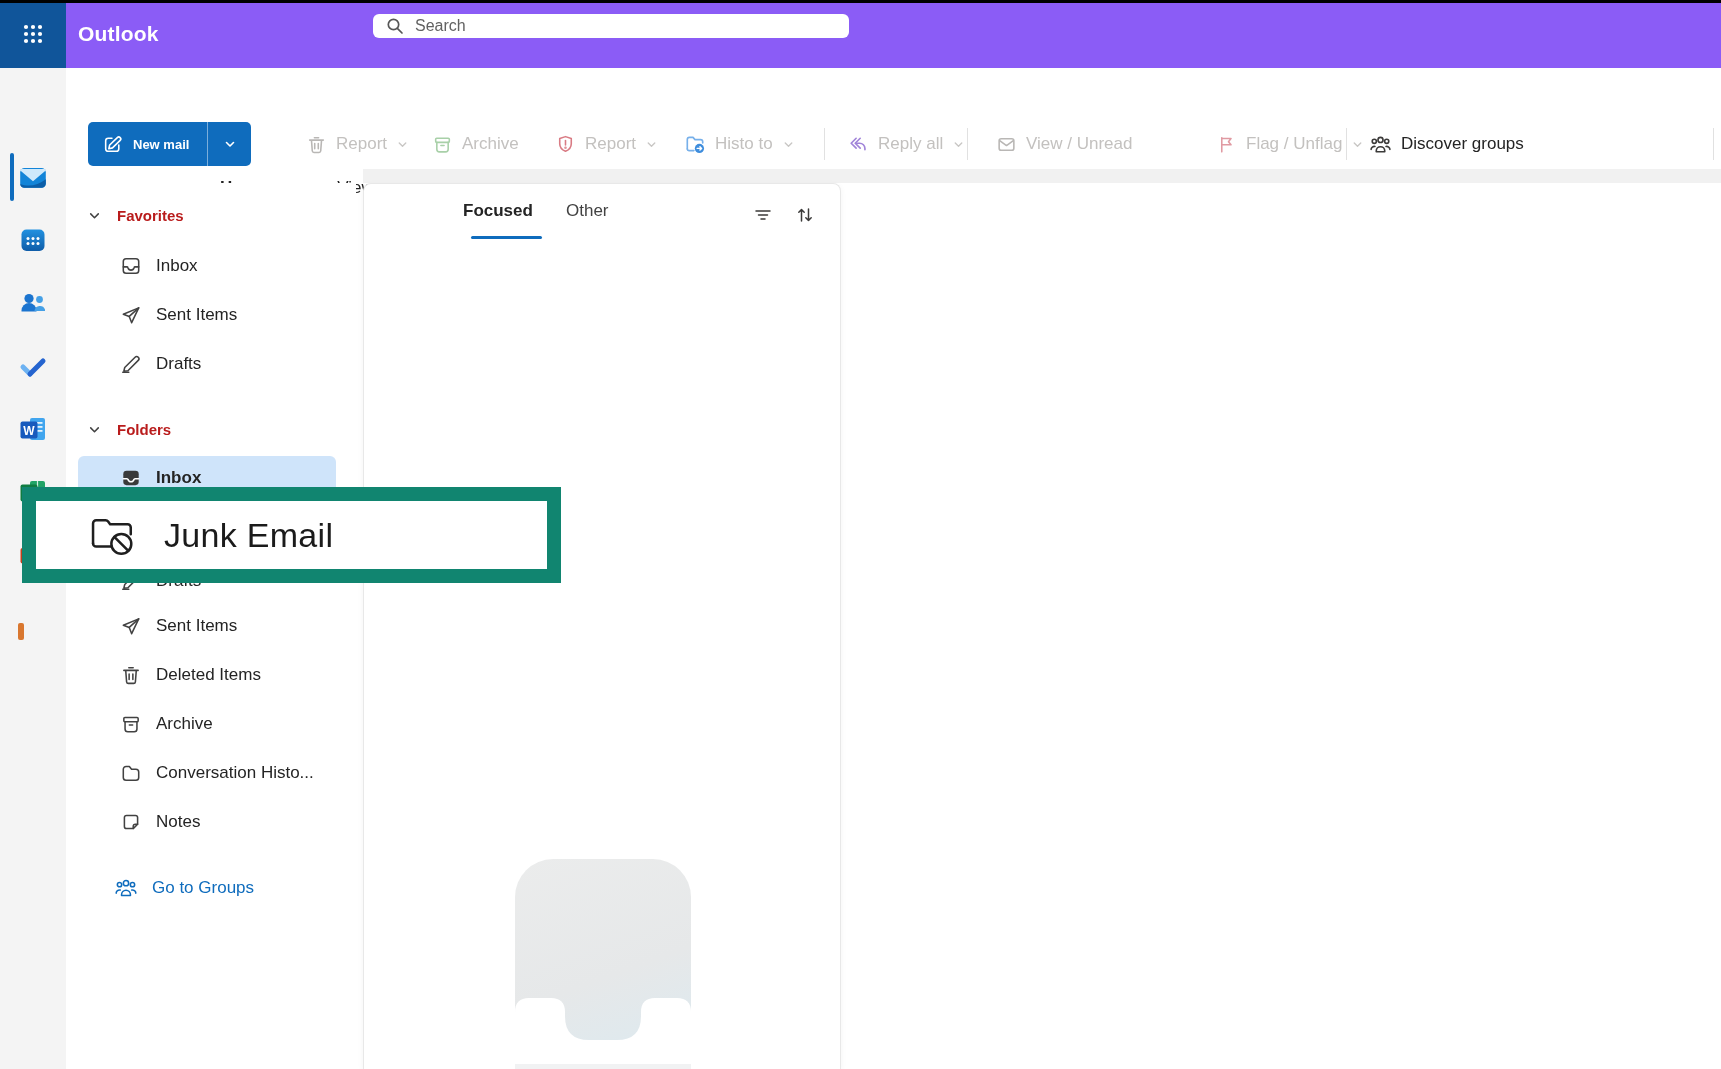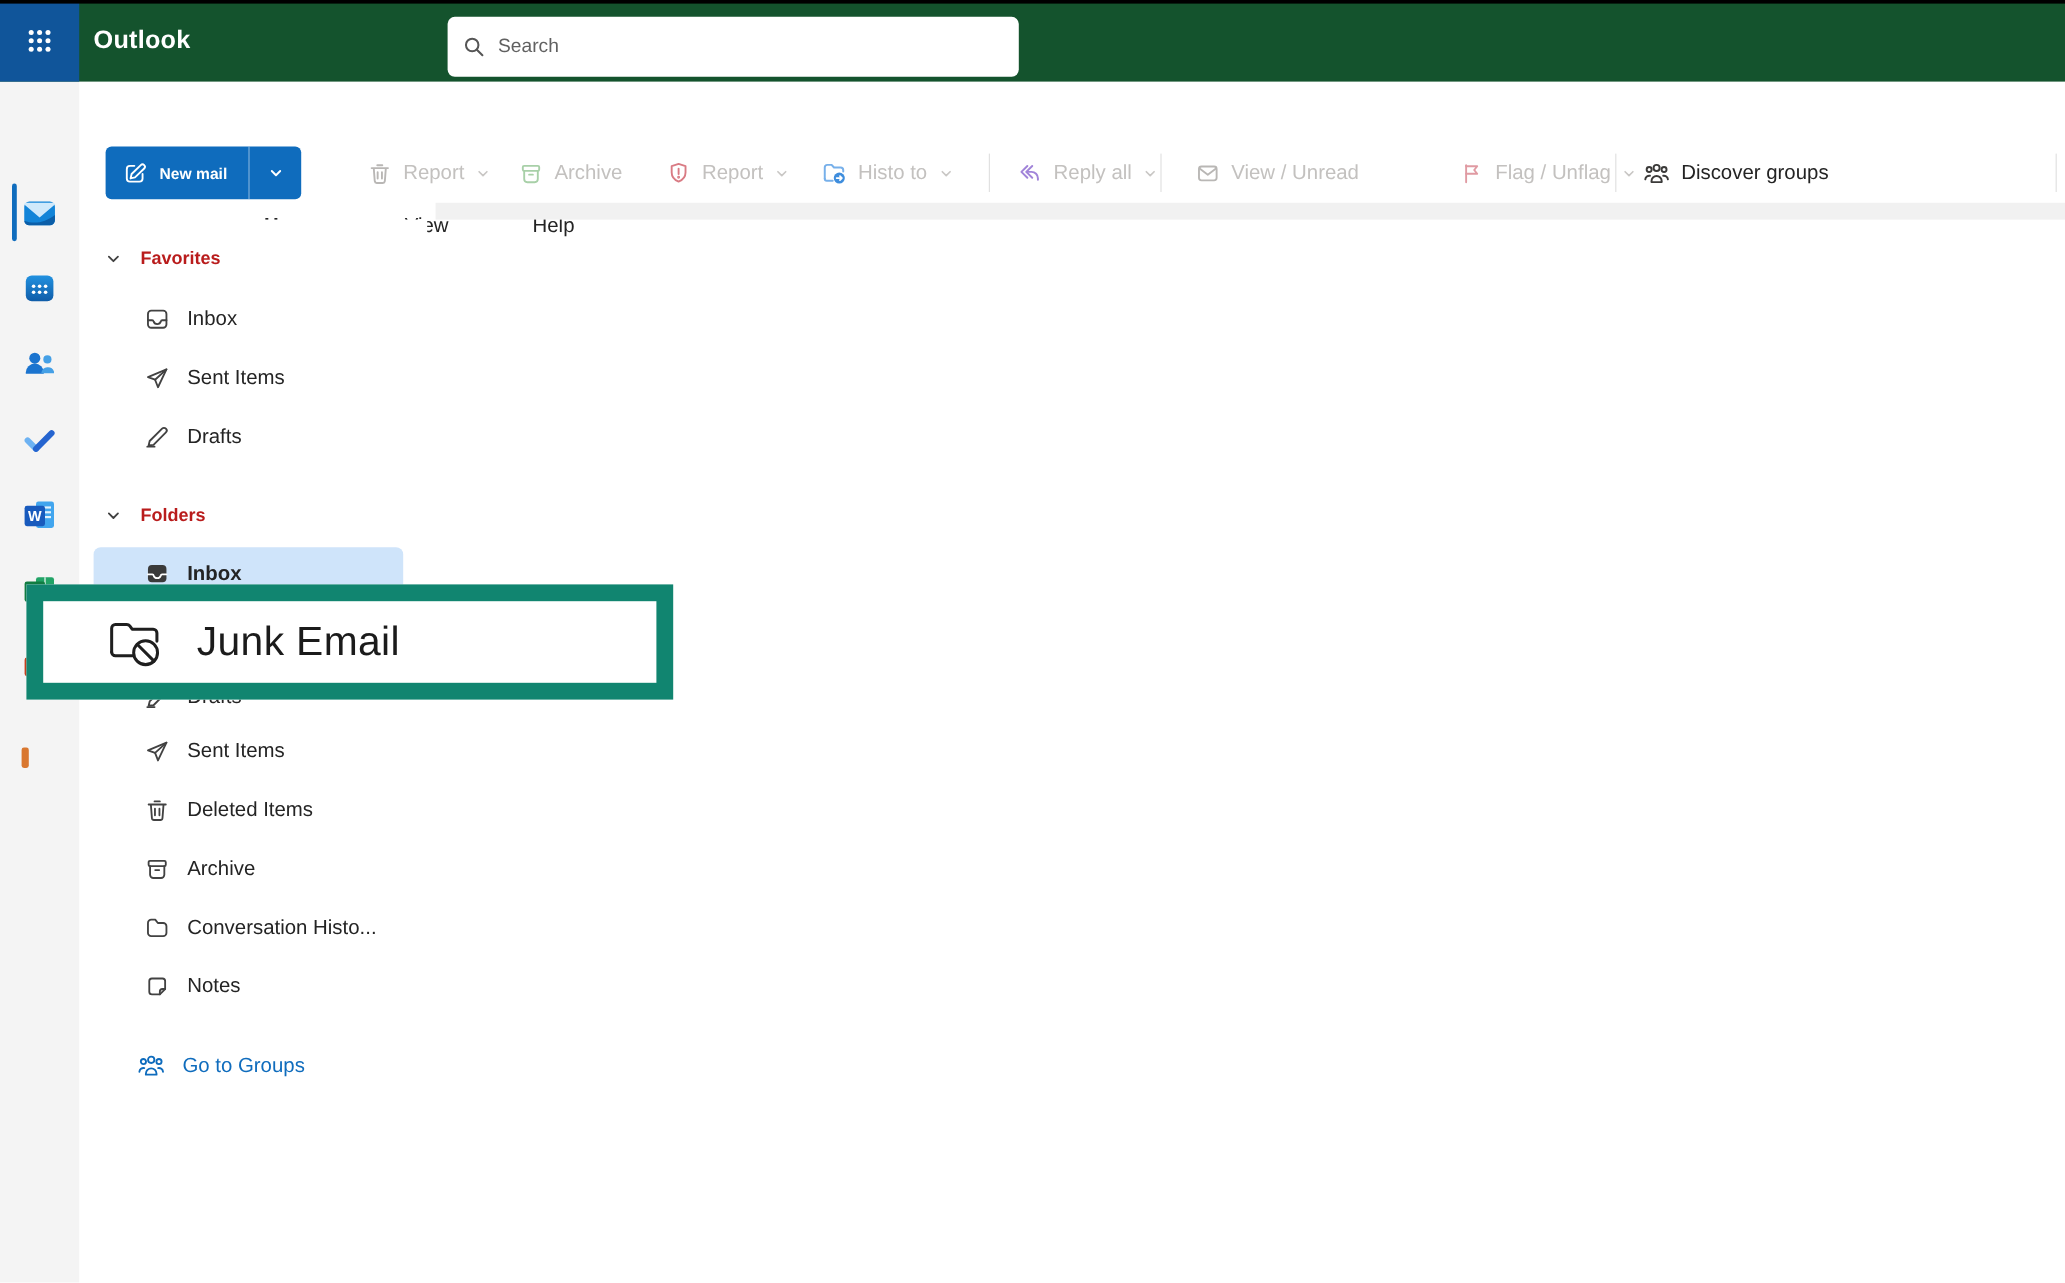--- a/index.html
+++ b/index.html
@@ -2,24 +2,24 @@
 <html><head>
 <meta charset="utf-8">
 <style>
   * { margin:0; padding:0; box-sizing:border-box; }
   html,body { background:#fff; }
   body { font-family:"Liberation Sans", sans-serif; color:#242424; }
   #app { position:relative; width:1721px; height:1069px; overflow:hidden; background:#fff; }
 
   
   .topstrip { position:absolute; left:0; top:0; width:1721px; height:3px; background:#000; z-index:30; }
-  .topbar { position:absolute; left:0; top:0; width:1721px; height:68px; background:#14532d; z-index:20; }
+  .topbar { position:absolute; left:0; top:0; width:1721px; height:68px; background:#8b5cf6; z-index:20; }
   .waffle-btn { position:absolute; left:0; top:0; width:66px; height:68px; background:#10559a; display:flex; align-items:center; justify-content:center; cursor:pointer; }
   .brand { position:absolute; left:78px; top:0; height:68px; display:flex; align-items:center; color:#fff; font-size:21px; font-weight:700; letter-spacing:.2px; }
-  .searchbox { position:absolute; left:373px; top:14px; width:476px; height:50px; background:#fff; border-radius:6px; display:flex; align-items:center; padding:0 12px; gap:10px; }
+  .searchbox { position:absolute; left:373px; top:14px; width:476px; height:24px; background:#fff; border-radius:6px; display:flex; align-items:center; padding:0 12px; gap:10px; }
   .searchbox input { border:none; outline:none; font-size:16px; color:#424242; width:100%; background:transparent; font-family:"Liberation Sans", sans-serif; }
   .searchbox input::placeholder { color:#616161; }
 
   
   .rail { position:absolute; left:0; top:68px; width:66px; height:1001px; background:#f4f4f4; z-index:10; }
   .rail-item { position:absolute; left:0; width:66px; height:48px; display:flex; align-items:center; justify-content:center; cursor:pointer; }
   .rail-indicator { position:absolute; left:10px; top:85px; width:4px; height:48px; border-radius:2px; background:#0f6cbd; }
   .sliver { position:absolute; left:18px; top:555px; width:6px; height:17px; background:#d9772f; border-radius:2px; }
 
   
@@ -502,20 +502,45 @@
         <svg width="22" height="22" viewBox="0 0 20 20" fill="none" stroke="currentColor" stroke-width="1.4" stroke-linecap="round" stroke-linejoin="round">
           <path d="M4 6a2 2 0 0 1 2-2h8a2 2 0 0 1 2 2v6l-4 4H6a2 2 0 0 1-2-2V6z"></path>
             <path d="M12 16v-2a2 2 0 0 1 2-2h2"></path>
         </svg>
       </span>
       <span>Notes</span>
     </div>
   </div>
 
   <div class="band"></div>
+  <div class="card">
+    <div class="card-head">
+      <div class="ltab focused">Focused</div>
+      <div class="ltab other">Other</div>
+      <div class="ltab-underline"></div>
+      <div class="head-ic filter">
+        <svg width="20" height="20" viewBox="0 0 20 20" fill="none" stroke="currentColor" stroke-width="1.5" stroke-linecap="round">
+          <path d="M3 6h14M5.5 10h9M8 14h4"></path>
+        </svg>
+      </div>
+      <div class="head-ic sort">
+        <svg width="20" height="20" viewBox="0 0 20 20" fill="none" stroke="currentColor" stroke-width="1.5" stroke-linecap="round" stroke-linejoin="round">
+          <path d="M6.5 16V4.5M6.5 4.5L3.8 7.2M6.5 4.5l2.7 2.7"></path>
+          <path d="M13.5 4v11.5M13.5 15.5l-2.7-2.7M13.5 15.5l2.7-2.7"></path>
+        </svg>
+      </div>
+    </div>
+
+    <div class="illu">
+      <svg width="180" height="82" viewBox="0 0 180 82">
+        <path fill="#ffffff" d="M2 82 V24 q0-14 14-14 h22 q14 0 14 14 v4 q0 24 24 24 h28 q24 0 24-24 v-4 q0-14 14-14 h22 q14 0 14 14 v58 z"></path>
+        <path fill="#f1f2f3" d="M2 82 V76 h176 v6 z"></path>
+      </svg>
+    </div>
+  </div>
 
   <div class="annotation">
     <span class="jf-icon">
       <svg width="52" height="44" viewBox="0 0 48 42" fill="none" stroke="currentColor" stroke-width="2.4" stroke-linecap="round" stroke-linejoin="round">
         <path d="M4 29V10a3 3 0 0 1 3-3h9a3 3 0 0 1 2.4 1.2l1.9 2.6H37a3 3 0 0 1 3 3v6.5"></path>
         <path d="M4 29a3 3 0 0 0 3 3h14"></path>
         <circle cx="31" cy="29.5" r="9.5" fill="#fff"></circle>
         <path d="M24.3 22.8l13.4 13.4"></path>
       </svg>
     </span>

